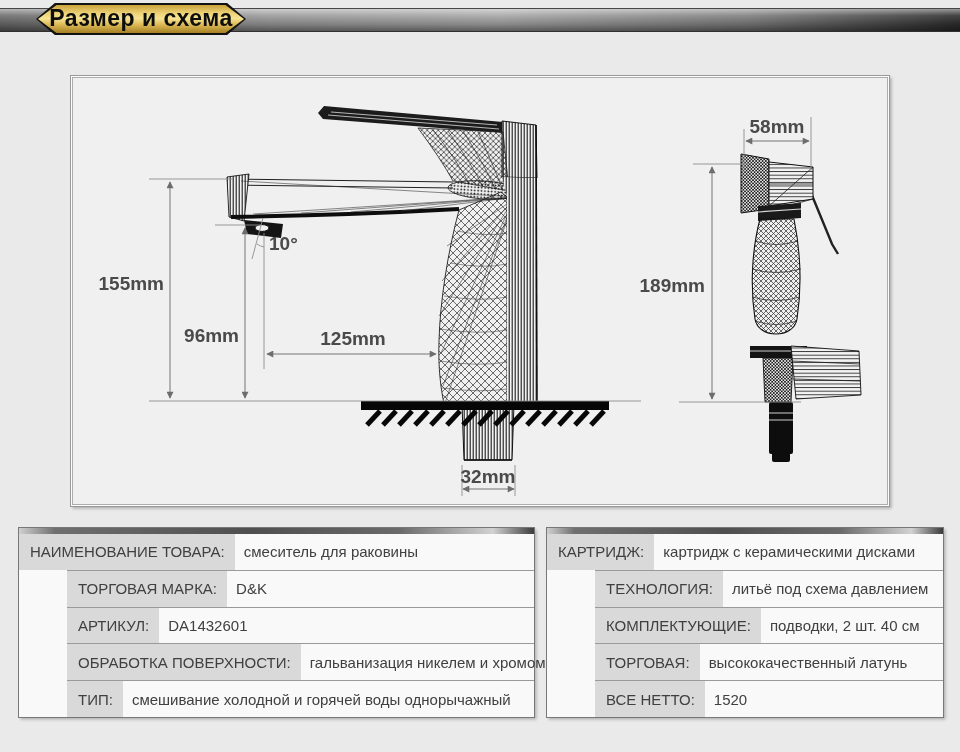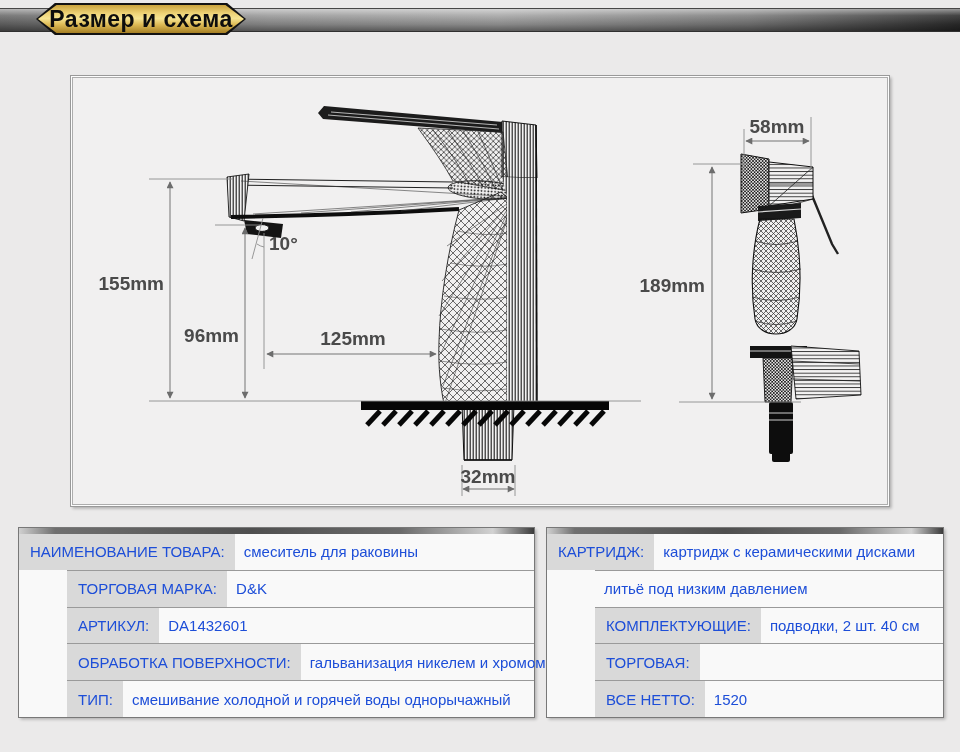--- a/index.html
+++ b/index.html
@@ -17,21 +17,21 @@
   
   .banner{
     position:absolute;left:36px;top:3px;width:210px;height:32px;
     background:#121212;
     clip-path:polygon(0 50%, 9% 0, 91% 0, 100% 50%, 91% 100%, 9% 100%);
   }
   .banner-inner{
     position:absolute;inset:2px;
     clip-path:polygon(0 50%, 9% 0, 91% 0, 100% 50%, 91% 100%, 9% 100%);
     background:linear-gradient(180deg,#caa33c 0%,#eed377 30%,#f6e492 48%,#ddba55 70%,#a57f24 100%);
-    display:flex;align-items:center;justify-content:center;
+    display:flex;justify-content:center;
   }
   .banner-inner span{
     font-size:23px;font-weight:bold;color:#0d0d0d;letter-spacing:.5px;white-space:nowrap;
   }
 
   
   .panel{
     position:absolute;left:70px;top:75px;width:818px;height:430px;
     background:#f1f0f0;border:1px solid #999;
     box-shadow:1.5px 1.5px 3px rgba(0,0,0,.28), inset 0 0 0 1px #fdfdfd, inset 0 0 0 2px #adadad;
@@ -48,21 +48,21 @@
     border:1px solid #787878;box-sizing:border-box;
     display:flex;flex-direction:column;
     box-shadow:1.5px 1.5px 3px rgba(0,0,0,.25);
   }
   .spec-table.left{left:18px;width:517px;}
   .spec-table.right{left:546px;width:398px;}
   .band{
     height:6px;flex:none;
     background:linear-gradient(90deg,#cfcfcf 0%,#6f6f6f 7%,#4f4f4f 45%,#6a6a6a 74%,#d2d2d2 92%,#3c3c3c 100%);
   }
-  .row{flex:1;display:flex;align-items:stretch;font-size:15px;color:#1d4ed8;background:#f9f9f9;}
+  .row{flex:1;display:flex;align-items:stretch;font-size:15px;color:#404040;background:#f9f9f9;}
   .row + .row{border-top:1px solid #9a9a9a;margin-left:48px;}
   .row .lbl{
     display:inline-flex;align-items:center;flex:none;
     background:#d9d9d9;padding:0 10px 0 11px;white-space:nowrap;
   }
   .row .val{display:inline-flex;align-items:center;padding-left:9px;white-space:nowrap;text-align:right;}
 </style>
 </head>
 <body>
 
@@ -248,28 +248,30 @@
     </div>
   </div>
 
   <div class="spec-table right">
     <div class="band"></div>
     <div class="row">
       <span class="lbl">КАРТРИДЖ:</span>
       <span class="val">картридж с керамическими дисками</span>
     </div>
     <div class="row">
-      <span class="val">литьё под низким давлением</span>
+      <span class="lbl">ТЕХНОЛОГИЯ:</span>
+      <span class="val">литьё под схема давлением</span>
     </div>
     <div class="row">
       <span class="lbl">КОМПЛЕКТУЮЩИЕ:</span>
       <span class="val">подводки, 2 шт. 40 см</span>
     </div>
     <div class="row">
       <span class="lbl">ТОРГОВАЯ:</span>
+      <span class="val">высококачественный латунь</span>
     </div>
     <div class="row">
       <span class="lbl">ВСЕ НЕТТО:</span>
       <span class="val">1520</span>
     </div>
   </div>
 
 </div>
 
 </body></html>

